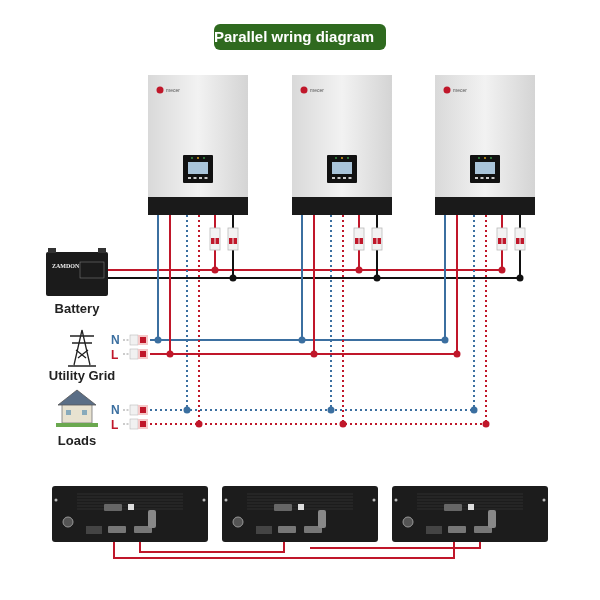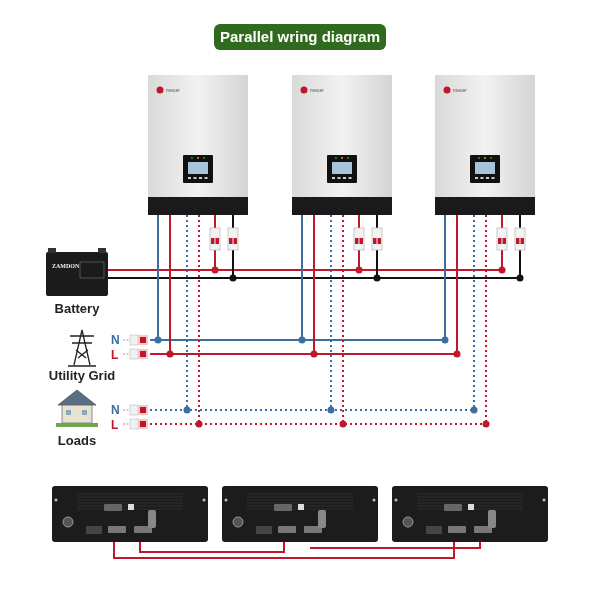--- a/index.html
+++ b/index.html
@@ -1,20 +1,20 @@
 <!DOCTYPE html>
 <html><head>
 <meta charset="utf-8">
 <style>
   html, body { margin: 0; padding: 0; background: #ffffff; }
   body { width: 600px; height: 600px; position: relative; overflow: hidden; font-family: "Liberation Sans", sans-serif; }
   #title-badge {
     position: absolute; left: 214px; top: 24px; width: 172px; height: 26px;
     background: #2f6a1f; border-radius: 6px; color: #ffffff;
-    font-weight: bold; font-size: 15px; line-height: 26px; text-align: center;
+    font-weight: bold; font-size: 15px; line-height: 26px; text-align: left;
     font-family: "Liberation Sans", sans-serif;
   }
   svg#diagram { position: absolute; left: 0; top: 0; }
 </style>
 </head>
 <body>
 
 <div id="title-badge">Parallel wring diagram</div>
 
 <svg id="diagram" width="600" height="600" viewBox="0 0 600 600">

